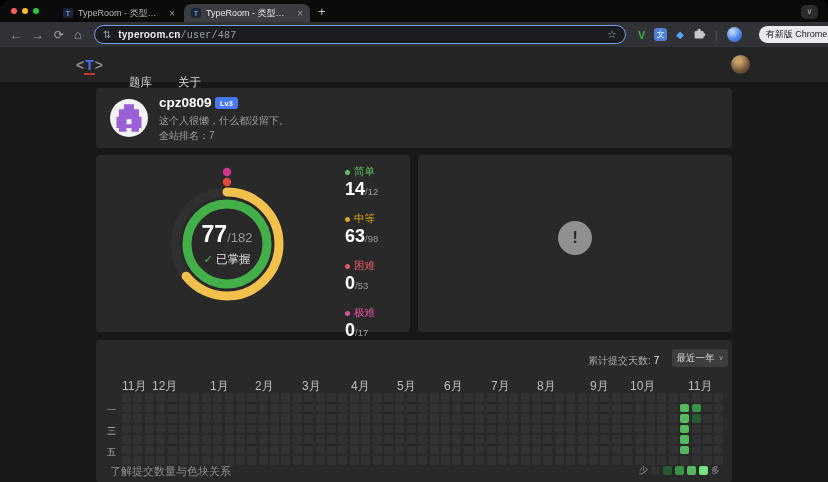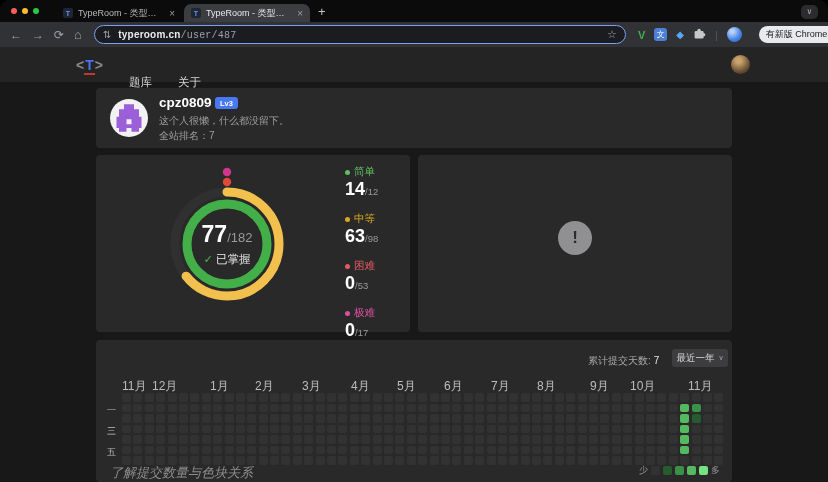--- a/index.html
+++ b/index.html
@@ -77,21 +77,21 @@
   .heat-title{position:absolute;left:12px;top:11px;font-size:11px;color:#e2e2e2;}
   .heat-title b{font-size:14px;color:#fff;margin:0 3px;}
   .heat-days{position:absolute;left:492px;top:14px;font-size:10px;color:#a8a8a8;}
   .heat-days b{color:#e8e8e8;font-weight:normal;margin-left:3px;}
   .range-btn{position:absolute;left:576px;top:9px;width:56px;height:18px;background:#3d3d3f;border-radius:3px;color:#d9d9d9;font-size:9.5px;display:flex;align-items:center;justify-content:center;gap:4px;}
   .range-btn .chev{font-size:7px;color:#a0a0a0;}
   .heat-months span{position:absolute;top:38px;font-size:12px;color:#bdbdbd;}
   .heat-wd span{position:absolute;left:11px;width:10px;font-size:9px;color:#bdbdbd;}
   .heat-grid{position:absolute;left:26px;top:53px;display:grid;grid-template-columns:repeat(53,9px);grid-auto-rows:8.5px;column-gap:2.4px;row-gap:2px;}
   .heat-cell{width:9px;height:8.5px;border-radius:2px;}
-  .heat-footer{position:absolute;left:14px;top:124px;font-size:13px;color:#8f8f8f;font-style:italic;}
+  .heat-footer{position:absolute;left:14px;top:124px;font-size:11px;color:#8f8f8f;}
   .heat-legend{position:absolute;left:543px;top:124px;display:flex;align-items:center;gap:3px;font-size:9px;color:#8f8f8f;}
   .heat-legend i{width:9px;height:8.5px;border-radius:2px;display:block;}
 
   .watermark{position:absolute;right:15px;bottom:6px;font-size:28px;font-weight:600;color:rgba(250,250,250,.95);letter-spacing:1px;white-space:nowrap;z-index:50;}
 </style>
 </head>
 <body>
 
 <div class="window">
 

